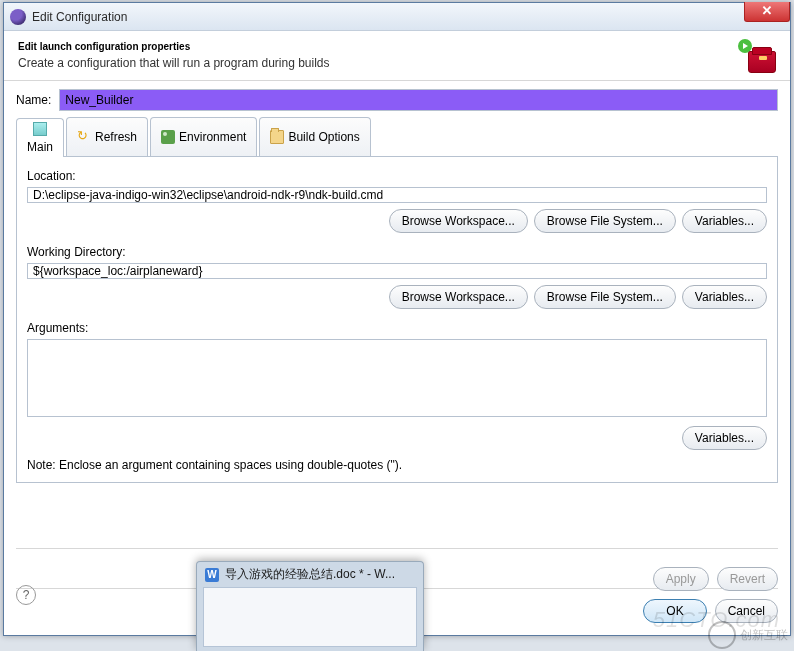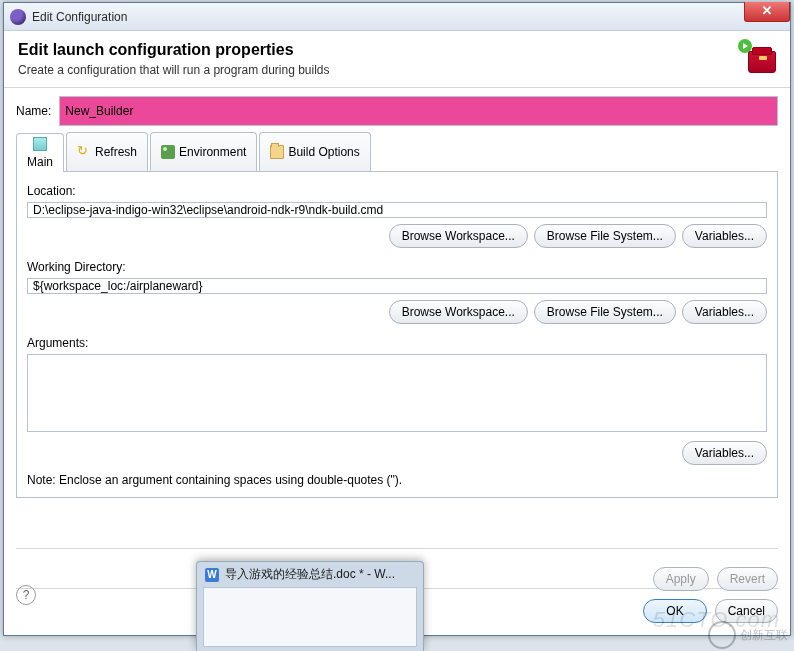--- a/index.html
+++ b/index.html
@@ -3,32 +3,32 @@
 <meta charset="utf-8">
 <style>
 * { box-sizing: border-box; font-family: "Segoe UI", Tahoma, sans-serif; font-size: 12px; }
 body { margin: 0; background: #dde3ea; width: 794px; height: 651px; overflow: hidden; }
 .window { position: absolute; left: 3px; top: 2px; width: 788px; height: 634px; background: #fff; border: 1px solid #5a7aa0; box-shadow: 0 0 6px rgba(0,0,0,.3); }
 .titlebar { height: 28px; background: linear-gradient(#f2f6fb,#dbe5f1); border-bottom: 1px solid #c3cedb; display: flex; align-items: center; padding: 0 16px 0 6px; position: relative; }
 .titlebar .eclipse-icon { width: 16px; height: 16px; border-radius: 50%; background: radial-gradient(circle at 35% 30%, #7b5ec7 40%, #3a2a6b 80%); margin-right: 6px; }
 .title-text { color: #2a2a2a; }
 .close-btn { position: absolute; right: 0; top: -1px; width: 46px; height: 20px; background: linear-gradient(#e77,#c33); border: 1px solid #a22; border-top: none; border-radius: 0 0 3px 3px; color: #fff; text-align: center; line-height: 18px; font-weight: bold; font-size: 13px; }
 .header { padding: 10px 14px 10px 14px; border-bottom: 1px solid #d7d7d7; background: #fff; position: relative; }
-.header h1 { margin: 0 0 4px 0; font-size: 16px; font-weight: bold; }
+.header h1 { margin: 0 0 4px 0; font-size: 10px; font-weight: bold; }
 .header p { margin: 0; color: #333; }
 .header-icon { position: absolute; right: 14px; top: 8px; width: 42px; height: 34px; }
 .header-icon .play { width: 14px; height: 14px; border-radius: 50%; background: #4bbf3f; position: absolute; left: 4px; top: 0; display: flex; align-items: center; justify-content: center; }
 .header-icon .play::after { content:""; border-left: 5px solid #fff; border-top: 3px solid transparent; border-bottom: 3px solid transparent; margin-left:1px;}
 .header-icon .box { width: 28px; height: 22px; background: linear-gradient(#c13,#a02); border: 1px solid #801; border-radius: 2px 2px 3px 3px; position: absolute; right: 0; bottom: 0; }
 .header-icon .box::before { content:""; position:absolute; left:3px; right:3px; top:-5px; height:6px; background:#b02; border:1px solid #801; border-radius:2px 2px 0 0;}
 .header-icon .box::after { content:""; position:absolute; left:10px; top:4px; width:8px; height:4px; background:#fc6; border-radius:1px;}
 .content { padding: 8px 12px 12px 12px; }
 .name-row { display: flex; align-items: center; gap: 8px; margin-bottom: 6px; }
 .name-row label { }
-.name-row input { flex: 1; height: 30px; border: 1px solid #b7c2d0; padding: 0 5px; background:#ec4899; }
+.name-row input { flex: 1; height: 22px; border: 1px solid #b7c2d0; padding: 0 5px; background:#8b5cf6; }
 .tabs { display: flex; border-bottom: 1px solid #b7c2d0; }
 .tab { display: flex; align-items: center; gap: 4px; padding: 3px 10px; border: 1px solid #b7c2d0; border-bottom: none; background: linear-gradient(#fcfcfc,#eef1f5); border-radius: 4px 4px 0 0; margin-right: 2px; cursor: pointer; }
 .tab.active { background: #fff; position: relative; top: 1px; flex-direction: column; }
 .tab .ic { width: 14px; height: 14px; display: inline-block; }
 .ic-main { background: linear-gradient(#aee, #7cc); border:1px solid #5aa; }
 .ic-refresh { position: relative; }
 .ic-refresh::before { content:"↻"; color:#e6a817; font-size:13px; position:absolute; left:0; top:-2px;}
 .ic-env { background: #5aa04a; border-radius:2px; position:relative; }
 .ic-env::after{content:"";position:absolute;left:2px;top:2px;width:4px;height:4px;background:#cfe8c8;border-radius:50%;}
 .ic-folder { background: #f4d58a; border:1px solid #caa24a; border-radius:1px; position:relative;}

